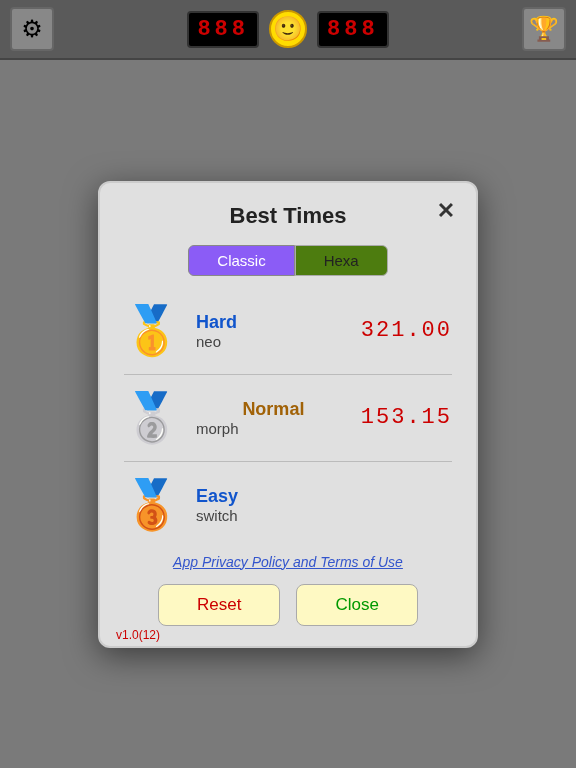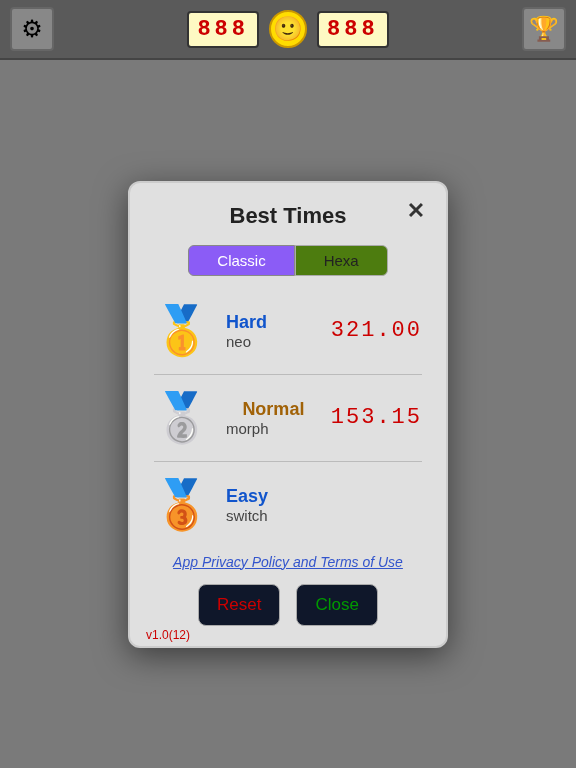--- a/index.html
+++ b/index.html
@@ -57,21 +57,21 @@
       font-size: 24px;
     }
 
     .top-bar-center {
       display: flex;
       align-items: center;
       gap: 10px;
     }
 
     .digit-display {
-      background: #fef9c3;
+      background: #000000;
       border: 2px solid #333;
       border-radius: 4px;
       padding: 4px 8px;
       font-family: 'Courier New', monospace;
       font-size: 22px;
       font-weight: bold;
       color: #cc0000;
       letter-spacing: 4px;
       min-width: 60px;
       text-align: center;
@@ -97,21 +97,21 @@
       display: flex;
       align-items: center;
       justify-content: center;
     }
 
     
     .modal {
       background: #e0e0e0;
       border-radius: 12px;
       border: 2px solid #ccc;
-      width: 320px;
+      width: 380px;
       padding: 20px 24px 20px 24px;
       position: relative;
       box-shadow: 0 8px 32px rgba(0,0,0,0.5);
     }
 
     .modal-title {
       text-align: center;
       font-size: 22px;
       font-weight: bold;
       color: #222;
@@ -238,26 +238,26 @@
 
     
     .bottom-row {
       display: flex;
       justify-content: center;
       gap: 16px;
       margin-top: 4px;
     }
 
     .action-btn {
-      padding: 10px 18px;
+      padding: 10px 38px;
       font-size: 17px;
       border-radius: 8px;
       border: 1px solid #aaa;
       cursor: pointer;
-      background: #0f172a;
+      background: #fef9c3;
     }
 
     .action-btn.reset { color: #cc0000; }
     .action-btn.close { color: #009900; }
 
     
     .version-text {
       position: absolute;
       bottom: 4px;
       left: 16px;

